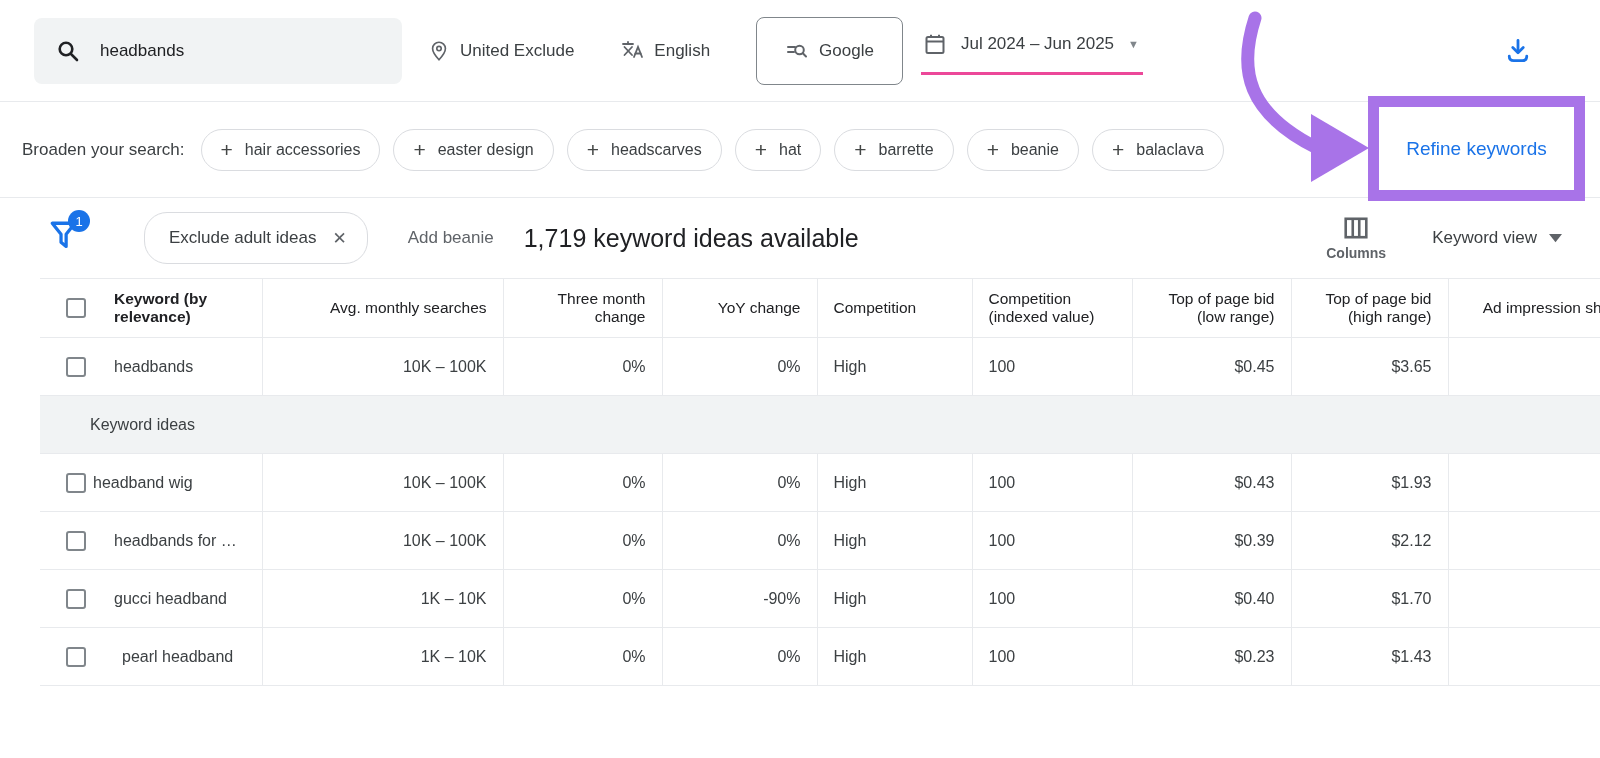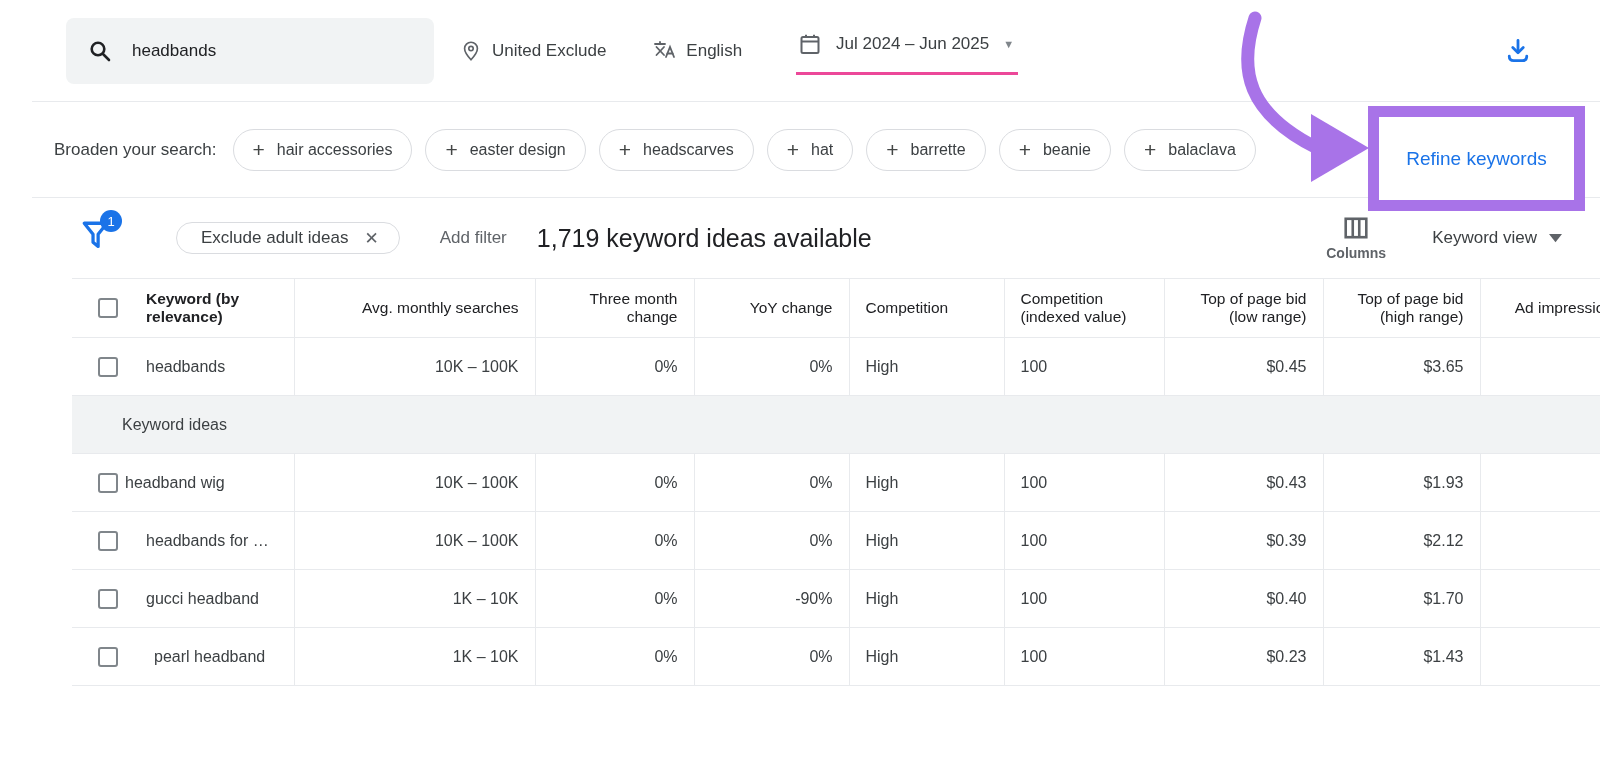--- a/index.html
+++ b/index.html
@@ -1,18 +1,18 @@
 <!DOCTYPE html>
 <html><head>
 <meta charset="utf-8">
 <style>
   * { margin:0; padding:0; box-sizing:border-box; }
   html,body { width:1600px; height:758px; overflow:hidden; background:#fff;
     font-family:"Liberation Sans","DejaVu Sans",sans-serif; color:#3c4043; }
-  .wrap { position:relative; width:1600px; height:758px; background:#fff;padding-left:32px; }
+  .wrap { position:relative; width:1600px; height:758px; background:#fff; }
 
   
   .topbar { height:102px; display:flex; align-items:center; padding:0 34px;
     border-bottom:1px solid #e8eaed; }
   .searchbox { width:368px; height:66px; background:#f1f3f4; border-radius:8px;
     display:flex; align-items:center; padding:0 22px; margin-right:26px; }
   .searchbox .q { font-size:17px; color:#202124; margin-left:20px; }
   .tb-item { display:flex; align-items:center; gap:10px; font-size:17px; color:#3c4043; }
   .loc { margin-right:46px; }
   .lang { margin-right:46px; }
@@ -35,21 +35,21 @@
     border:1px solid #dadce0; border-radius:21px; font-size:16px; color:#3c4043;
     background:#fff; white-space:nowrap; }
   .plus { font-size:21px; color:#444746; font-weight:400; line-height:1; }
 
   
   .filterbar { height:80px; display:flex; align-items:center; padding:0 38px 0 48px; }
   .funnel-wrap { position:relative; width:40px; height:44px; }
   .badge { position:absolute; top:-6px; right:-2px; width:22px; height:22px;
     border-radius:50%; background:#1a73e8; color:#fff; font-size:13px; display:flex;
     align-items:center; justify-content:center; }
-  .xchip { display:flex; align-items:center; gap:16px; height:32px; padding:0 20px 0 24px;
+  .xchip { display:flex; align-items:center; gap:16px; height:52px; padding:0 20px 0 24px;
     border:1px solid #dadce0; border-radius:23px; font-size:17px; color:#3c4043;
     margin-left:56px; background:#fff; white-space:nowrap; }
   .xclose { font-size:17px; color:#5f6368; }
   .addfilter { font-size:17px; color:#5f6368; margin-left:40px; white-space:nowrap; }
   .ideascount { font-size:25px; color:#202124; margin-left:30px; white-space:nowrap; }
   .colbtn { display:flex; flex-direction:column; align-items:center; gap:5px;
     color:#5f6368; font-size:14px; margin-right:46px;font-weight:bold; }
   .viewsel { display:flex; align-items:center; gap:12px; font-size:17px; color:#3c4043;
     white-space:nowrap; }
 
@@ -64,21 +64,21 @@
   td.section { background:#f1f3f4; padding-left:50px; font-size:16px; color:#3c4043; }
   .r { text-align:right; }
   .l { text-align:left; }
   .kwcell { display:flex; align-items:center; gap:28px; }
   .cb { width:20px; height:20px; border:2px solid #80868b; border-radius:3px;
     background:#fff; flex:none; }
   .hcb-wrap { display:flex; align-items:center; gap:28px; }
   .dash { color:#5f6368; }
 
   
-  .refine-box { position:absolute; left:1368px; top:106px; width:217px; height:105px;
+  .refine-box { position:absolute; left:1368px; top:96px; width:217px; height:105px;
     background:#fff; border:11px solid #a873e8; display:flex; align-items:center;
     justify-content:center; z-index:6; }
   .refine-box span { color:#1a73e8; font-size:19px; font-weight:500; white-space:nowrap; }
   .arrow-svg { position:absolute; left:1185px; top:8px; z-index:7; }
 
   svg { display:block; }
 </style>
 </head>
 <body>
 
@@ -106,20 +106,29 @@
           <line x1="3" y1="5" x2="13" y2="5"></line>
           <line x1="8" y1="3" x2="8" y2="5"></line>
           <line x1="4.5" y1="8" x2="12" y2="16"></line>
           <line x1="12" y1="8" x2="4.5" y2="16"></line>
           <path d="M14 18 L18 8 L22 18"></path>
           <line x1="15.4" y1="14.5" x2="20.6" y2="14.5"></line>
         </svg>
       <span>English</span>
     </div>
 
+    <div class="net-btn">
+      <svg width="24" height="24" viewBox="0 0 24 24" fill="none" stroke="#5f6368" stroke-width="2" stroke-linecap="round">
+          <line x1="3" y1="8" x2="10" y2="8"></line>
+          <line x1="3" y1="13" x2="9" y2="13"></line>
+          <circle cx="14.5" cy="11" r="4.3"></circle>
+          <line x1="17.8" y1="14.3" x2="21" y2="17.5"></line>
+        </svg>
+      <span>Google</span>
+    </div>
 
     <div class="daterange">
       <div class="dr-inner">
         <svg width="24" height="24" viewBox="0 0 24 24" fill="none" stroke="#5f6368" stroke-width="2">
             <rect x="3.5" y="5" width="17" height="16" rx="1.5"></rect>
             <line x1="3.5" y1="9.5" x2="20.5" y2="9.5"></line>
             <line x1="8" y1="2.8" x2="8" y2="5"></line>
             <line x1="16" y1="2.8" x2="16" y2="5"></line>
           </svg>
         <span>Jul 2024 – Jun 2025</span>
@@ -176,21 +185,21 @@
     <div class="funnel-wrap">
       <svg width="34" height="40" viewBox="0 0 24 26" fill="none" stroke="#1a73e8" stroke-width="2.3" stroke-linejoin="round">
           <path d="M3 4 h16 l-6.2 7.8 v8.6 l-3.6-3 v-5.6 z"></path>
         </svg>
       <div class="badge">1</div>
     </div>
     <div class="xchip">
       <span>Exclude adult ideas</span>
       <span class="xclose">✕</span>
     </div>
-    <span class="addfilter">Add filter</span>
+    <span class="addfilter">Add beanie</span>
     <span class="ideascount">1,719 keyword ideas available</span>
     <div class="spacer"></div>
     <div class="colbtn">
       <svg width="26" height="24" viewBox="0 0 24 22" fill="none" stroke="#5f6368" stroke-width="2.4">
           <rect x="2.5" y="2.5" width="19" height="17"></rect>
           <line x1="9" y1="2.5" x2="9" y2="19.5"></line>
           <line x1="15" y1="2.5" x2="15" y2="19.5"></line>
         </svg>
       <span>Columns</span>
     </div>

